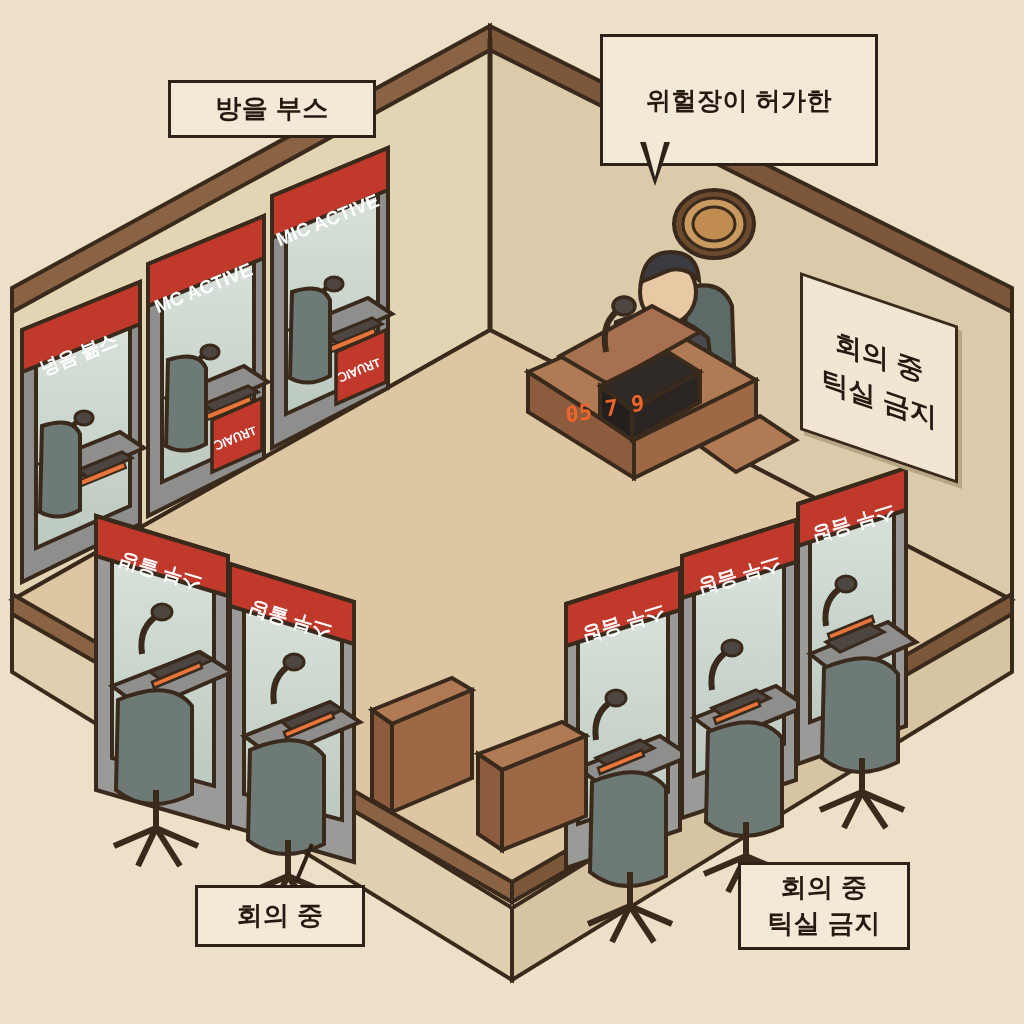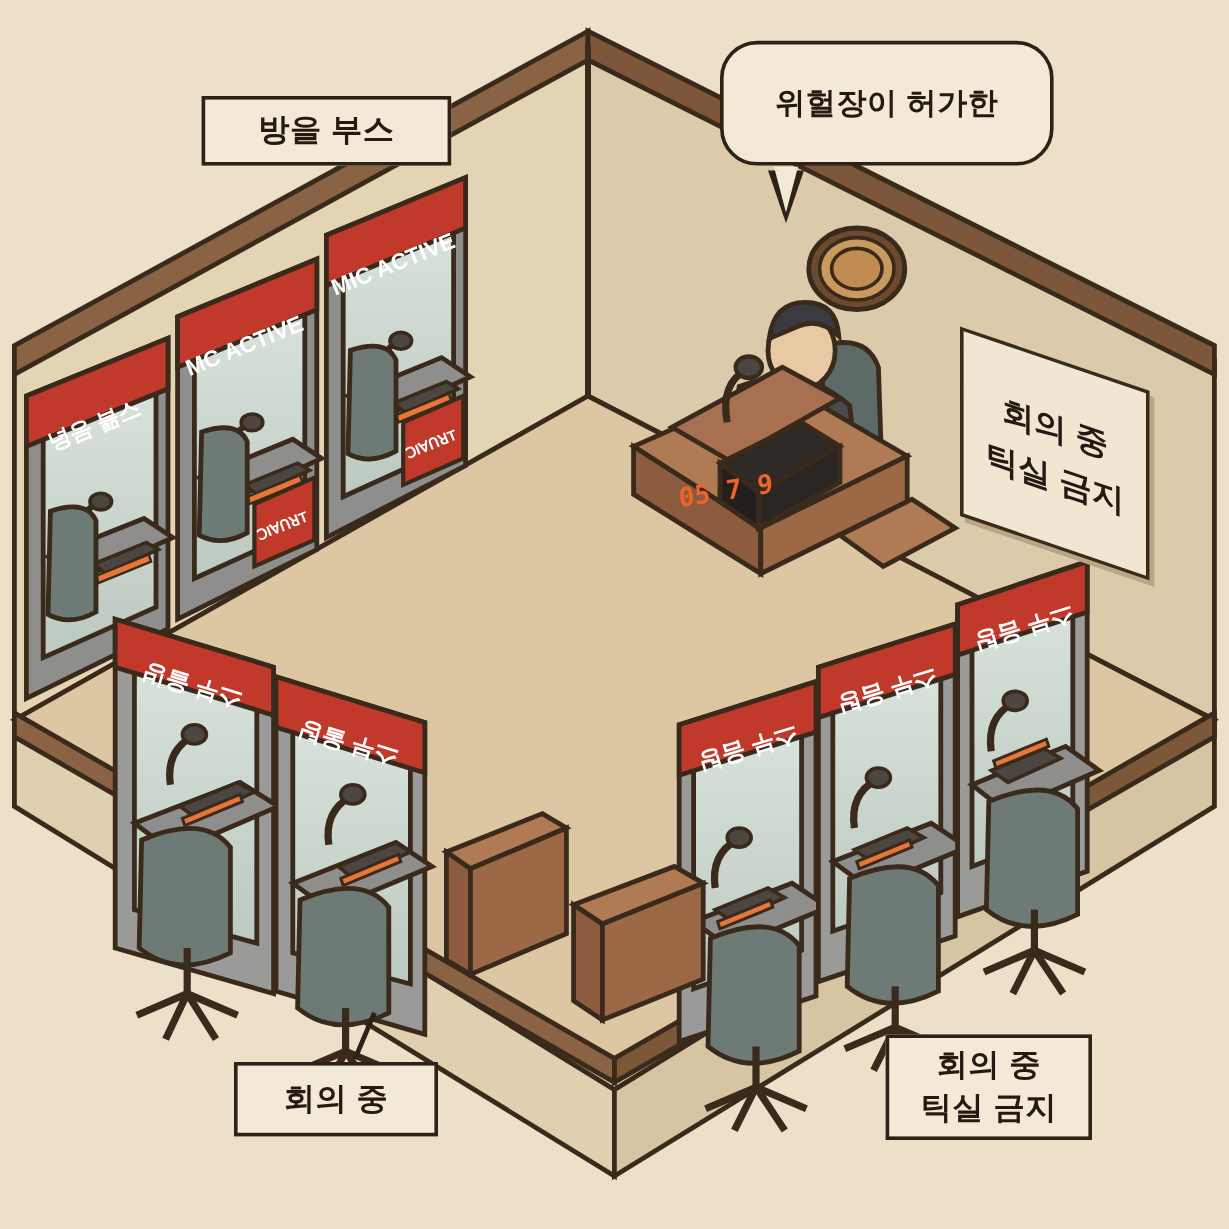--- a/index.html
+++ b/index.html
@@ -22,21 +22,21 @@
     color:#241a11;
     font-weight:bold;
     letter-spacing:.5px;
     line-height:1.22;
     text-align:center;
     box-sizing:border-box;
   }
   .callout .ln{display:block;white-space:nowrap;}
 
   .c-roombooth{left:168px;top:80px;width:208px;height:58px;font-size:26px;}
-  .c-bubble{left:600px;top:34px;width:278px;height:104px;font-size:25px;padding:6px 8px;gap:9px;border-radius:31px;}
+  .c-bubble{left:600px;top:34px;width:278px;height:132px;font-size:25px;padding:6px 8px;gap:9px;}
   .c-wallnote{left:195px;top:885px;width:170px;height:62px;font-size:26px;}
 
   
   .tail{
     position:absolute;left:640px;top:142px;width:0;height:0;
     border-left:15px solid transparent;
     border-right:15px solid transparent;
     border-top:44px solid #2e2117;
   }
   .tail:after{

